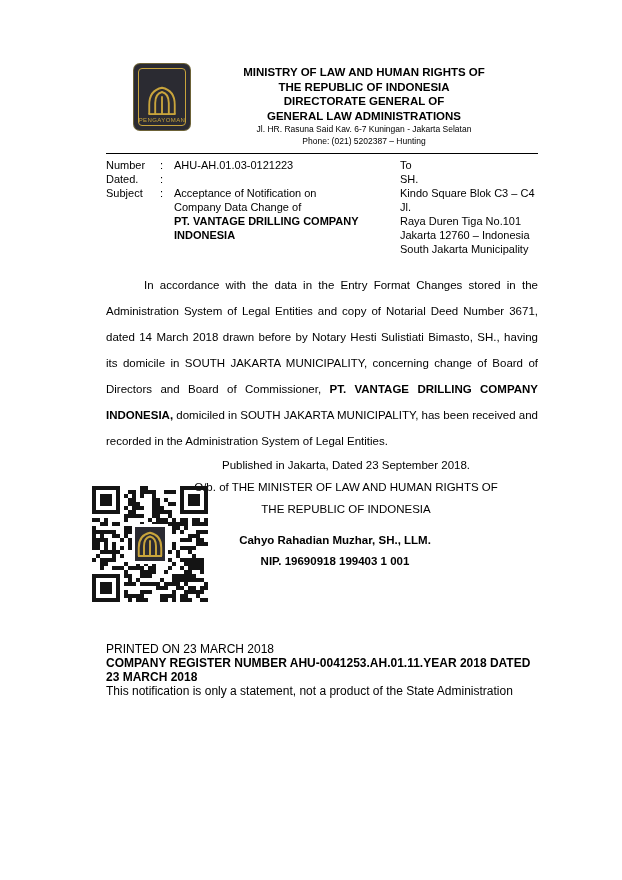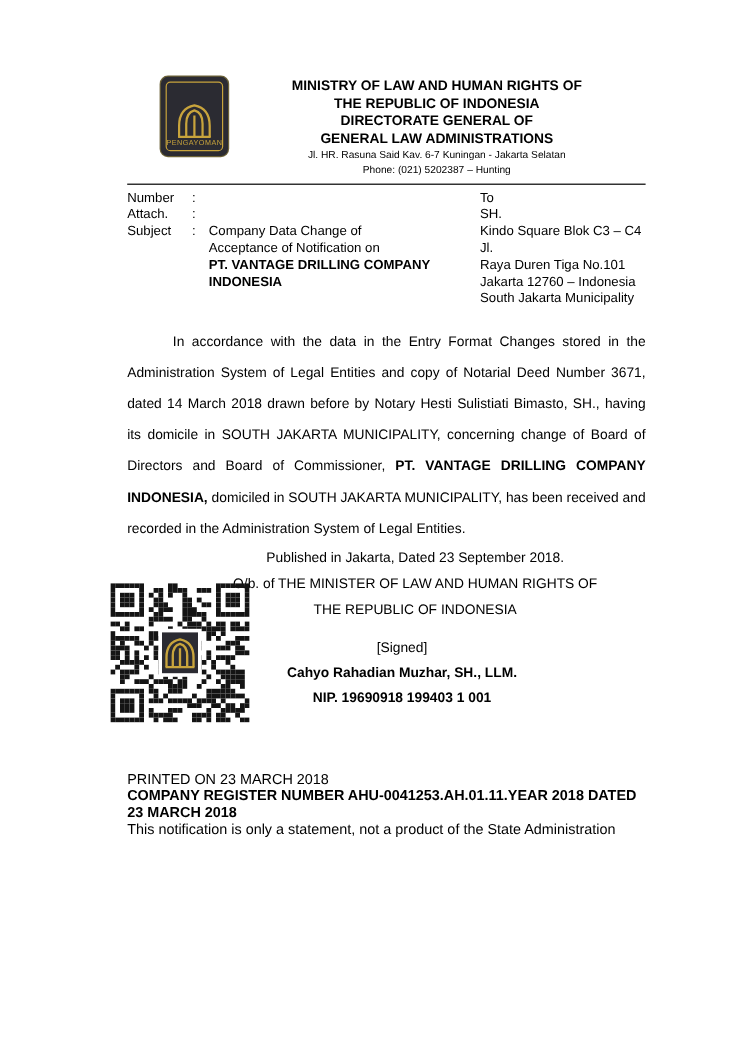--- a/index.html
+++ b/index.html
@@ -70,32 +70,33 @@
       <div class="h-address">Phone: (021) 5202387 – Hunting</div>
     </div>
   </div>
   <div class="rule"></div>
 
   <div class="meta">
     <div class="meta-left">
       <div class="meta-row">
         <div>Number</div>
         <div>:</div>
+        <div>AHU-AH.01.03-0121223</div>
       </div>
       <div class="meta-row">
-        <div>Attach.</div>
+        <div>Dated.</div>
         <div>:</div>
         <div></div>
       </div>
       <div class="meta-row">
         <div>Subject</div>
         <div>:</div>
         <div>
+          <div>Acceptance of Notification on</div>
           <div>Company Data Change of</div>
-          <div>Acceptance of Notification on</div>
           <div class="bold">PT. VANTAGE DRILLING COMPANY INDONESIA</div>
         </div>
       </div>
     </div>
     <div class="meta-right">
       <div>To</div>
       <div>SH.</div>
       <div>Kindo Square Blok C3 – C4 Jl.</div>
       <div>Raya Duren Tiga No.101</div>
       <div>Jakarta 12760 – Indonesia</div>
@@ -543,21 +544,20 @@
           <g fill="none" stroke="#c8a43c" stroke-width="2.6">
             <path d="M20 33 V12"></path>
             <path d="M12 33 V20 Q12 9 20 7 Q28 9 28 20 V33"></path>
             <path d="M5 33 V22 Q5 5 20 2 Q35 5 35 22 V33"></path>
             <path d="M4 33 H36"></path>
           </g>
         </svg>
       </div>
     </div>
     <div class="sign-text">
-      <div>[Signed]</div>
       <div class="bold">Cahyo Rahadian Muzhar, SH., LLM.</div>
       <div class="bold">NIP. 19690918 199403 1 001</div>
     </div>
   </div>
 
   <div class="footer">
     <div>PRINTED ON 23 MARCH 2018</div>
     <div class="bold">COMPANY REGISTER NUMBER AHU-0041253.AH.01.11.YEAR 2018 DATED 23 MARCH 2018</div>
     <div>This notification is only a statement, not a product of the State Administration</div>
   </div>

